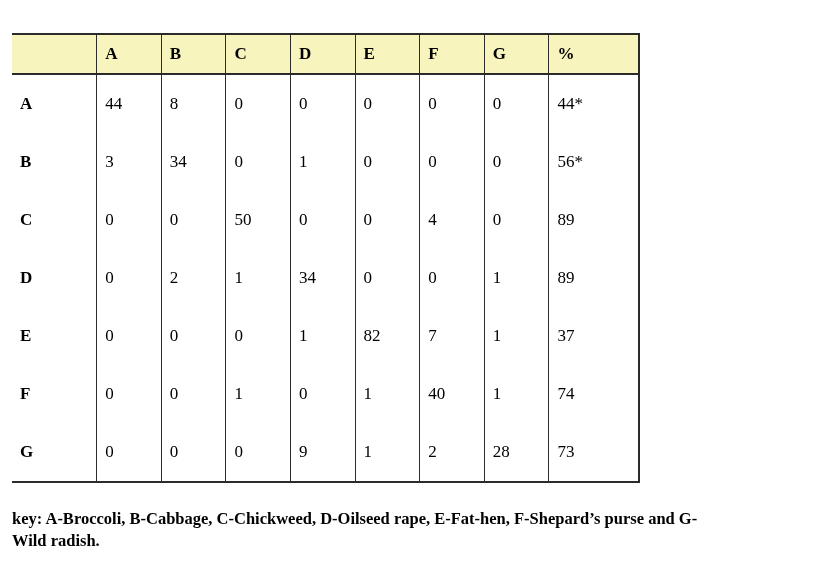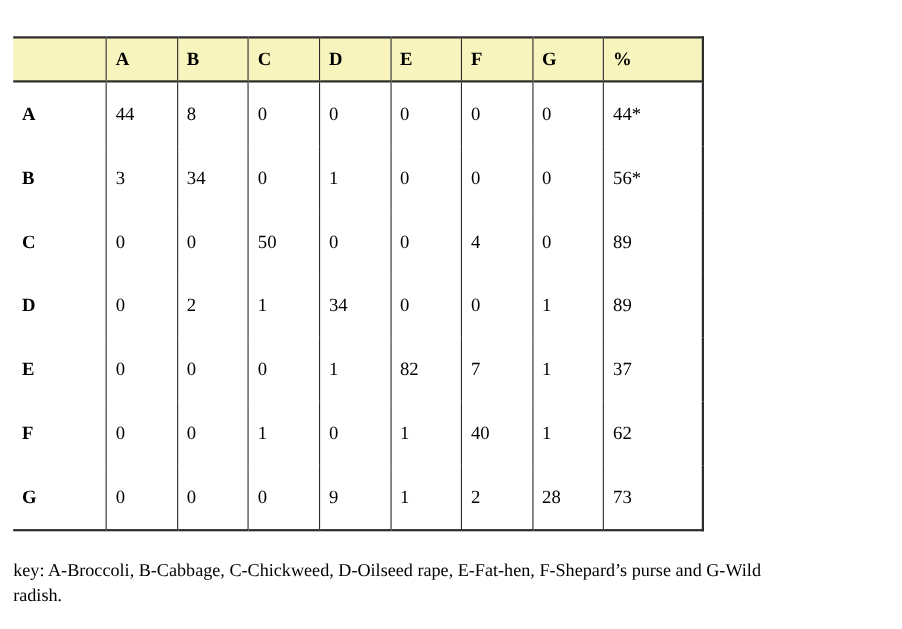--- a/index.html
+++ b/index.html
@@ -71,20 +71,21 @@
   table.matrix tbody td.lastcol {
     border-right: 2px solid #2b2b2b;
   }
   .key {
     position: absolute;
     left: 12px;
     top: 508px;
     width: 700px;
     font-size: 16.5px;
     line-height: 1.35;
+    font-weight: bold;
   }
 </style>
 </head>
 <body>
 
 <div class="page">
 
   <div class="table-wrap">
     <table class="matrix">
       <colgroup>
@@ -169,21 +170,21 @@
         </tr>
         <tr>
           <td class="rowlabel">F</td>
           <td class="sep">0</td>
           <td class="sep">0</td>
           <td class="sep">1</td>
           <td class="sep">0</td>
           <td class="sep">1</td>
           <td class="sep">40</td>
           <td class="sep">1</td>
-          <td class="sep lastcol">62</td>
+          <td class="sep lastcol">74</td>
         </tr>
         <tr>
           <td class="rowlabel">G</td>
           <td class="sep">0</td>
           <td class="sep">0</td>
           <td class="sep">0</td>
           <td class="sep">9</td>
           <td class="sep">1</td>
           <td class="sep">2</td>
           <td class="sep">28</td>

